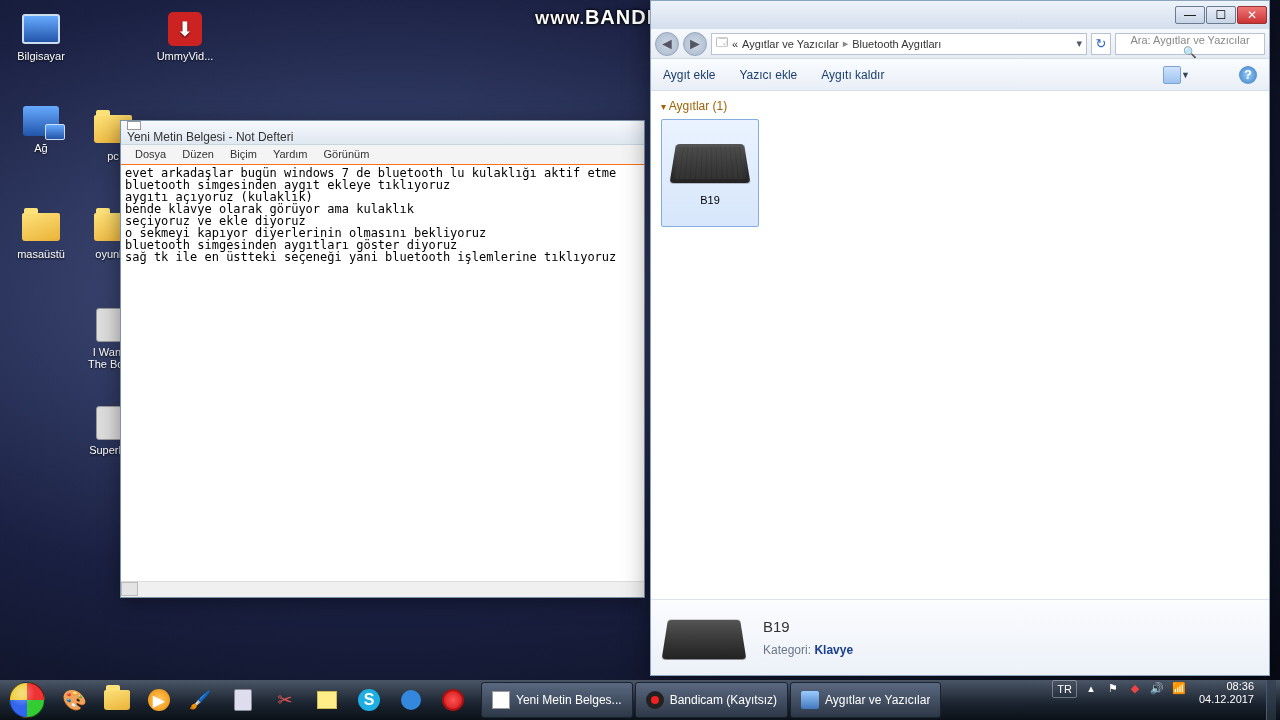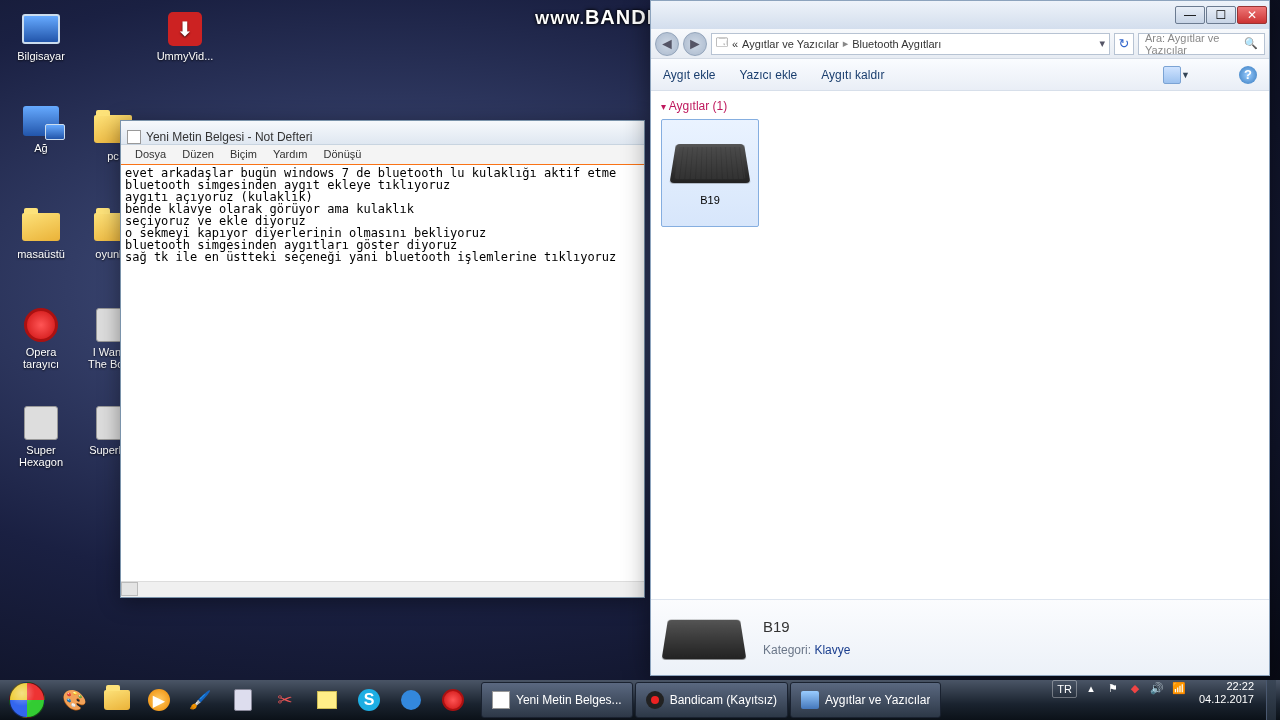--- a/index.html
+++ b/index.html
@@ -11,55 +11,55 @@
 .dicon .ibox { width: 44px; height: 38px; margin: 0 auto 2px; display: flex; align-items: center; justify-content: center; font-size: 28px; }
 .folder-ico { background: linear-gradient(160deg,#fde27a,#eab238); border-radius: 2px 2px 3px 3px; width:38px; height:28px; position:relative; }
 .folder-ico::before { content:''; position:absolute; top:-5px; left:2px; width:14px; height:6px; background:#fde27a; border-radius:2px 2px 0 0;}
 
 
 .watermark { position: absolute; top: 6px; left: 50%; transform: translateX(-50%); font-size: 20px; font-weight: bold; color: #fff; text-shadow: 0 0 4px #000, 0 0 2px #000; letter-spacing: 1px; pointer-events: none; font-family: Arial, sans-serif;}
 .watermark .w1 { font-size:15px; vertical-align: middle;}
 
 
 .notepad { position: absolute; left: 120px; top: 120px; width: 525px; height: 478px; background: #fff; border: 1px solid #7a93ab; box-shadow: 0 4px 20px rgba(0,0,0,.4); }
-.np-title { height: 24px; background: linear-gradient(#f6f9fc,#dfe7f1); display: flex; align-items: flex-end; padding: 0 6px; font-size: 12px; color: #333; border-bottom: 1px solid #c8d4e0;}
+.np-title { height: 24px; background: linear-gradient(#f6f9fc,#dfe7f1); display: flex; align-items: flex-start; padding: 0 6px; font-size: 12px; color: #333; border-bottom: 1px solid #c8d4e0; flex-direction: column;}
 .np-title .docico { width:14px; height:14px; margin-right:5px; background:#fff; border:1px solid #999; position:relative;}
 .np-menu { height: 20px; background: #f4f4f4; display: flex; padding-left: 6px; border-bottom: 1px solid #f97316; }
 .np-menu span { font-size: 11px; color: #333; padding: 3px 8px; cursor: pointer; }
 .np-body { width: 100%; height: calc(100% - 60px); font-family: Consolas, monospace; font-size: 12px; padding: 2px 4px; white-space: pre; overflow: hidden; color:#000; line-height:1.0;}
 .np-scroll { height: 16px; background: #f0f0f0; border-top: 1px solid #ddd; display:flex;}
 .np-scroll .thumb{width:17px;height:14px;background:#e4e4e4;border:1px solid #bbb;}
 
 
 .explorer { position: absolute; right: 10px; top: 0; width: 620px; height: 676px; background: #fff; border: 1px solid #8ca3bd; box-shadow: 0 4px 25px rgba(0,0,0,.45); display:flex; flex-direction:column;}
 .exp-titlebar { height: 28px; background: linear-gradient(#eef3fa,#d3deed); display: flex; justify-content: flex-end; align-items: center; padding-right:2px;}
 .winbtn { width: 30px; height: 18px; margin-left: 1px; font-size: 12px; text-align: center; line-height: 16px; cursor:pointer; border:1px solid #6b7b91; background:linear-gradient(#e8eef7,#c7d4e6); border-radius:2px;}
 .winbtn.close { background: linear-gradient(#e77,#c33); color:#fff; border-color:#933;}
 .exp-nav { height: 30px; background: linear-gradient(#f7f9fc,#e7ecf3); display: flex; align-items: center; padding: 0 4px; gap:4px; border-bottom:1px solid #d3dae4;}
 .navbtn { width:24px;height:24px;border-radius:50%;background:radial-gradient(#cfd9e6,#a9b8cc);border:1px solid #94a5bb;cursor:pointer;display:flex;align-items:center;justify-content:center;color:#556;}
 .breadcrumb { flex:1; height:22px; border:1px solid #b7c3d3; background:#fff; display:flex; align-items:center; font-size:11px; padding:0 4px; gap:4px; color:#333;}
 .breadcrumb .sep{color:#888;}
-.searchbox { width:127px; height:22px; border:1px solid #b7c3d3; background:#fff; font-size:11px; color:#888; padding:0 6px; display:flex; align-items:center; justify-content:space-between;}
+.searchbox { width:150px; height:22px; border:1px solid #b7c3d3; background:#fff; font-size:11px; color:#888; padding:0 6px; display:flex; align-items:center; justify-content:space-between;flex-direction:column;}
 .exp-toolbar { height: 32px; background: linear-gradient(#fafcff,#e9eef6); display: flex; align-items: center; padding: 0 12px; gap: 24px; border-bottom: 1px solid #d7dfea; font-size:12px; color:#1a3e6e;}
 .exp-toolbar span{cursor:pointer;}
 .exp-toolbar .spacer{flex:1;}
 .view-ico,.help-ico{width:18px;height:18px;display:inline-block;}
 .help-ico{border-radius:50%;background:radial-gradient(#9cf,#37b);color:#fff;text-align:center;line-height:18px;font-size:13px;font-weight:bold;}
 .exp-content { flex:1; padding: 8px 10px; overflow:auto; }
-.group-hdr { font-size: 12px; color: #be185d; margin-bottom:6px; cursor:pointer;}
+.group-hdr { font-size: 12px; color: #a16207; margin-bottom:6px; cursor:pointer;}
 .group-hdr::before { content:'▾ '; font-size:10px;}
 .device { width: 98px; height: 108px; border: 1px solid #85aee0; background: linear-gradient(#eaf3ff,#d7e6fb); padding: 6px 4px; text-align: center; font-size: 11px; cursor:pointer; border-radius:2px;}
 .device .kbd { width: 74px; height: 44px; margin: 14px auto 10px; background: linear-gradient(#555,#222); border-radius: 4px; position:relative; transform: perspective(120px) rotateX(28deg);}
 .device .kbd::after{content:'';position:absolute;inset:4px;background:repeating-linear-gradient(90deg,#444 0 4px,#333 4px 5px),repeating-linear-gradient(0deg,#444 0 4px,#333 4px 5px);opacity:.4;border-radius:2px;}
 .exp-details { height: 76px; border-top: 1px solid #dde4ee; background: linear-gradient(#fbfcfe,#ecf1f8); display:flex; align-items:center; padding: 6px 14px; gap:20px;}
 .exp-details .kbd2 { width: 78px; height: 44px; background: linear-gradient(#555,#222); border-radius: 4px; transform: perspective(120px) rotateX(26deg);}
 .det-txt { font-size: 12px; color:#333; }
 .det-txt .name{font-size:15px;margin-bottom:8px;}
 .det-txt .cat .lbl{color:#6a7688;}
-.det-txt .cat .val{color:#1a3e8e;}
+.det-txt .cat .val{color:#1a3e8e;font-weight:bold;}
 
 
 .taskbar { position: absolute; left: 0; bottom: 0; width: 100%; height: 40px; background: linear-gradient(#4a5566, #1a232f 60%, #0b1118); display: flex; align-items: center; }
 .start { width: 54px; height: 40px; display: flex; align-items: center; justify-content: center; cursor:pointer;}
 .orb { width: 36px; height: 36px; border-radius: 50%; background: radial-gradient(circle at 35% 30%, #fff6, transparent 40%), conic-gradient(#e33 0 25%, #3c3 25% 50%, #36e 50% 75%, #ec3 75% 100%); border: 1px solid #0009;}
 .pin { width: 42px; height: 36px; display:flex; align-items:center; justify-content:center; cursor:pointer; border-radius:2px;}
 .tbtn { height: 36px; padding: 0 10px; margin: 0 1px; display:flex; align-items:center; gap:6px; background: linear-gradient(#5a6880,#2d3847); border:1px solid #1a2230; border-radius: 3px; color:#fff; font-size:12px; cursor:pointer; max-width:160px;}
 .tbtn .ico{width:18px;height:18px;flex-shrink:0;}
 .tbtn span{white-space:nowrap;overflow:hidden;text-overflow:ellipsis;}
 .tray { margin-left: auto; display: flex; align-items: flex-start; gap: 6px; padding: 4px 4px; color: #fff; font-size: 11px;}
@@ -103,37 +103,25 @@
         <div class="folder-ico"></div>
       </div>
       <div>masaüstü</div>
     </div>
     <div class="dicon" style="left: 82px; top: 208px;">
       <div class="ibox">
         <div class="folder-ico"></div>
       </div>
       <div>oyunl...</div>
     </div>
-    <div class="dicon" style="left: 10px; top: 306px;">
-      <div class="ibox">
-        <div style="width:34px;height:34px;border-radius:50%;background:radial-gradient(#f55,#c11);margin:0 auto;border:3px solid #a11"></div>
-      </div>
-      <div>Opera tarayıcı</div>
-    </div>
     <div class="dicon" style="left: 82px; top: 306px;">
       <div class="ibox">
         <div style="width:34px;height:34px;background:#ddd;border:1px solid #999;border-radius:3px;margin:0 auto"></div>
       </div>
       <div>I Wanna The Bos...</div>
-    </div>
-    <div class="dicon" style="left: 10px; top: 404px;">
-      <div class="ibox">
-        <div style="width:34px;height:34px;background:#ddd;border:1px solid #999;border-radius:3px;margin:0 auto"></div>
-      </div>
-      <div>Super Hexagon</div>
     </div>
     <div class="dicon" style="left: 82px; top: 404px;">
       <div class="ibox">
         <div style="width:34px;height:34px;background:#ddd;border:1px solid #999;border-radius:3px;margin:0 auto"></div>
       </div>
       <div>SuperM...</div>
     </div>
   </div>
 
 <div class="watermark"><span class="w1">WWW.</span>BANDICAM<span class="w1">.COM</span></div>
@@ -141,21 +129,21 @@
 <div class="notepad">
   <div class="np-title">
     <span class="docico"></span>
     <span>Yeni Metin Belgesi - Not Defteri</span>
   </div>
   <div class="np-menu" id="npmenu">
       <span>Dosya</span>
       <span>Düzen</span>
       <span>Biçim</span>
       <span>Yardım</span>
-      <span>Dönüşü</span>
+      <span>Görünüm</span>
     </div>
   <div class="np-body">evet arkadaşlar bugün windows 7 de bluetooth lu kulaklığı aktif etme
 bluetooth simgesinden aygıt ekleye tıklıyoruz
 aygıtı açıyoruz (kulaklık)
 bende klavye olarak görüyor ama kulaklık
 seçiyoruz ve ekle diyoruz
 o sekmeyi kapıyor diyerlerinin olmasını bekliyoruz
 bluetooth simgesinden aygıtları göster diyoruz
 sağ tk ile en üstteki seçeneği yani bluetooth işlemlerine tıklıyoruz</div>
   <div class="np-scroll">
@@ -266,18 +254,18 @@
     <span>Aygıtlar ve Yazıcılar</span>
   </div>
   <div class="tray">
     <span class="lang">TR</span>
     <span class="trayico">▴</span>
     <span class="trayico">⚑</span>
     <span class="trayico" style="color:#e44">◆</span>
     <span class="trayico">🔊</span>
     <span class="trayico">📶</span>
     <div class="clock">
-      <div>22:22</div>
+      <div>08:36</div>
       <div>04.12.2017</div>
     </div>
     <div class="showdesk"></div>
   </div>
 </div>
 
 </body></html>

